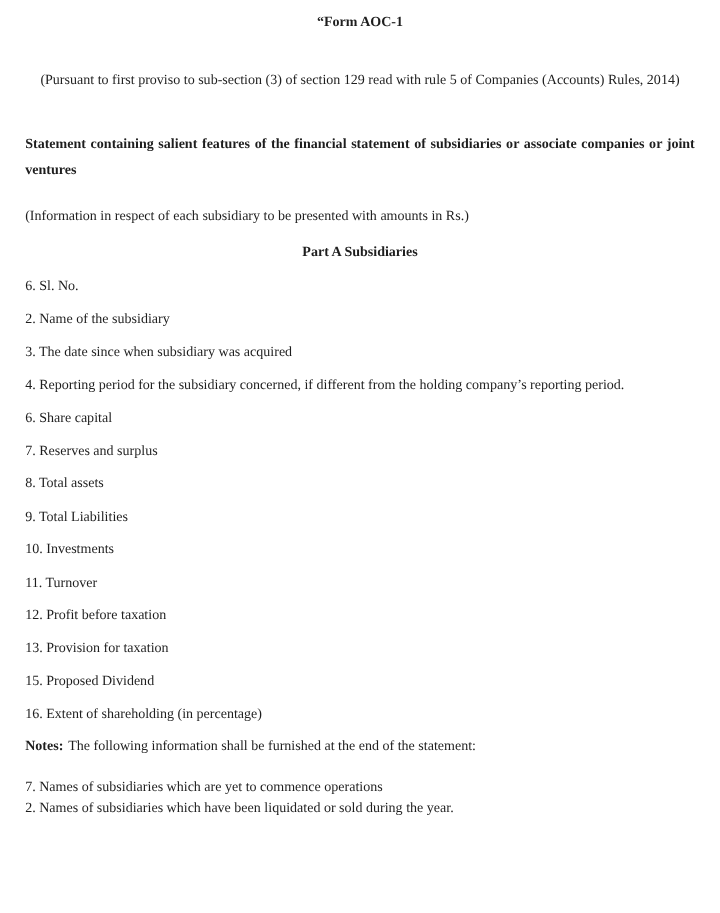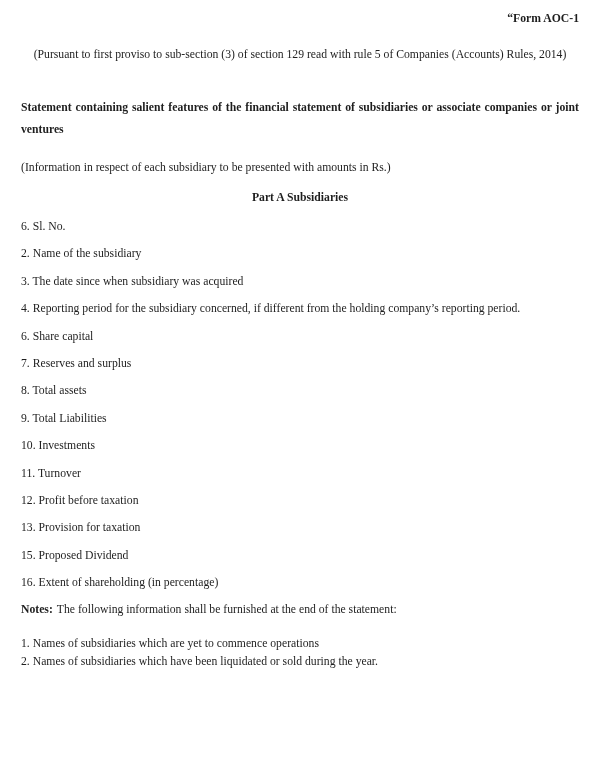--- a/index.html
+++ b/index.html
@@ -22,21 +22,21 @@
     line-height: 22px;
   }
   .center { text-align: center; }
   .bold   { font-weight: bold; }
   
   .multiline {
     white-space: pre-line;
     text-align: justify;
     text-align-last: justify;
   }
-  .title     { margin-bottom: 14px; text-align: right; }
+  .title     { margin-bottom: 26px; }
   .pursuant  { margin-bottom: 31px; white-space: nowrap; margin-left: -6px; margin-right: -6px; }
   .statement { margin-bottom: 16px; }
   .part-a    { margin-bottom: 7px; }
   .info      { margin-bottom: 8px; }
   .item      { margin-bottom: 5.4px; text-align: justify; }
   .notes-para { margin: 0 0 14px 0; }
   .notes-label { margin-right: 4px; }
   .note-line { line-height: 18px; }
 </style>
 </head>
@@ -67,16 +67,16 @@
   <div class="line item">11. Turnover</div>
   <div class="line item">12. Profit before taxation</div>
   <div class="line item">13. Provision for taxation</div>
   <div class="line item">15. Proposed Dividend</div>
   <div class="line item">16. Extent of shareholding (in percentage)</div>
 
   <div class="line notes-para">
     <span class="bold notes-label">Notes:</span><span>The following information shall be furnished at the end of the statement:</span>
   </div>
 
-  <div class="note-line">1. Names of subsidiaries which are yet to commence operations</div>
+  <div class="note-line">7. Names of subsidiaries which are yet to commence operations</div>
   <div class="note-line">2. Names of subsidiaries which have been liquidated or sold during the year.</div>
 
 </div>
 
 </body></html>

